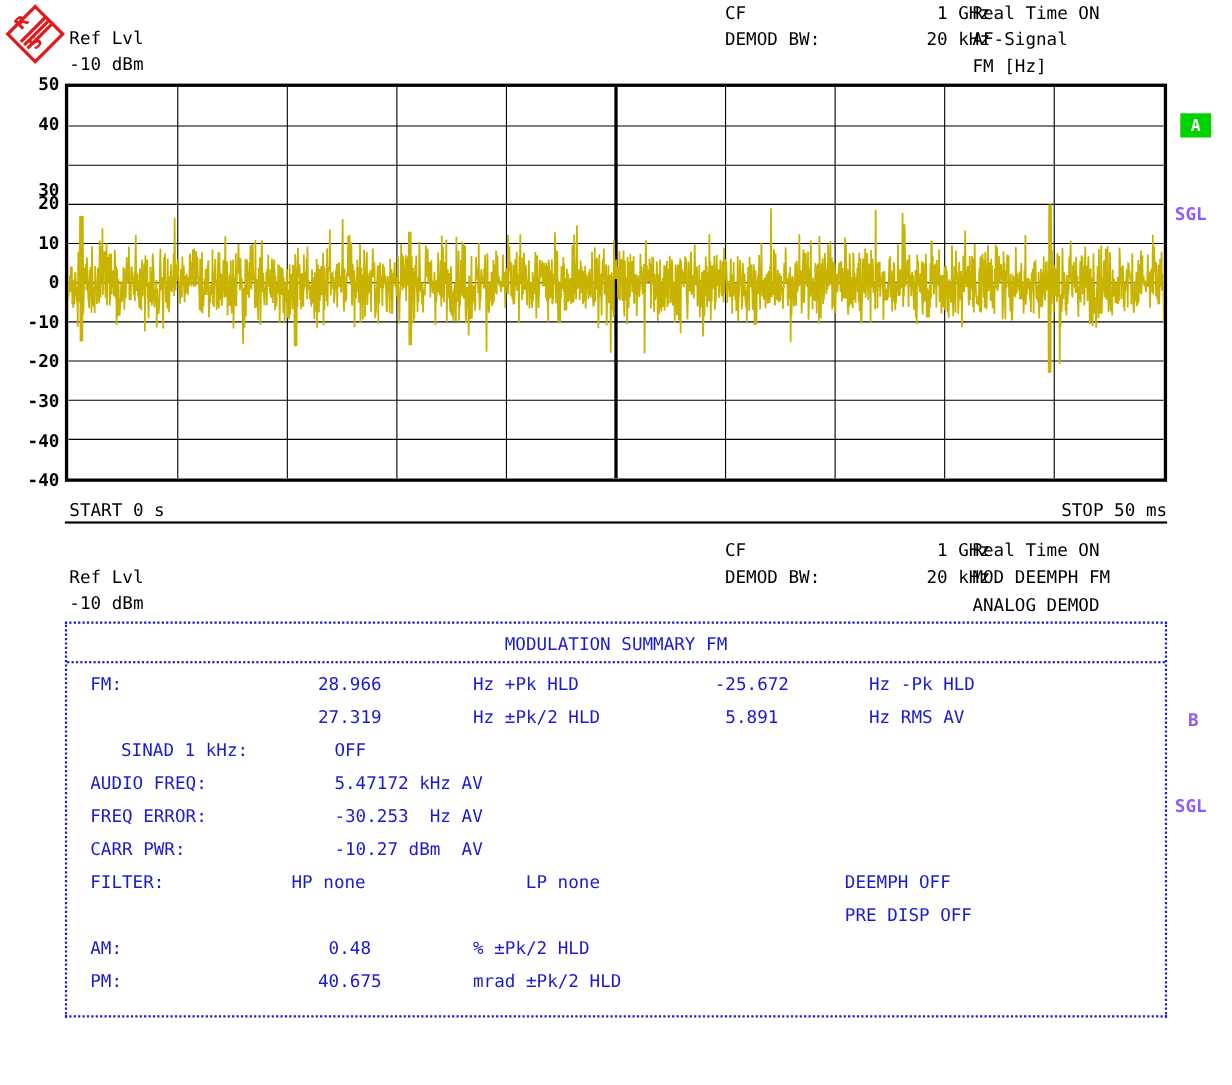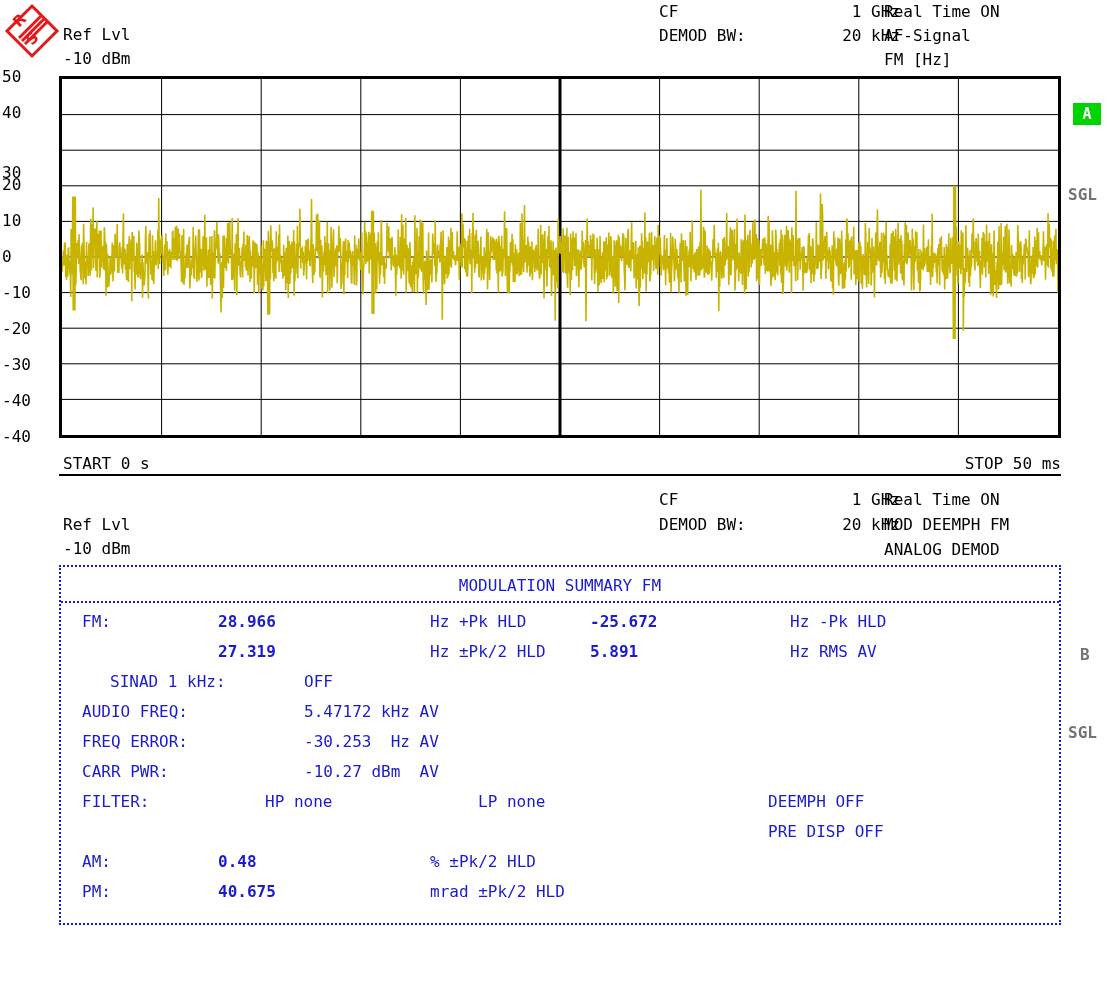--- a/index.html
+++ b/index.html
@@ -31,63 +31,64 @@
     letter-spacing: 0px;
   }
   .mono-blue {
     font-family: "DejaVu Sans Mono", "Liberation Mono", monospace;
     font-size: 16px;
     line-height: 24px;
     white-space: pre;
     color: #1a1ad0;
     letter-spacing: 0px;
   }
-  .green { color: #737373; }
+  .green { color: #8b5cf6; }
   .ral   { text-align: right; }
 
   
   #graph-frame {
     left: 59px; top: 76px; width: 1002px; height: 362px;
     border: 3px solid #000000;
     box-sizing: border-box;
     background: #ffffff;
   }
   #graph-inner {
     position: absolute;
     left: 0; top: 0; right: 0; bottom: 0;
   }
   .yaxis-label {
     font-family: "DejaVu Sans Mono", "Liberation Mono", monospace;
     font-size: 16px;
     white-space: pre;
-    text-align: left;
+    text-align: right;
     width: 52px;
     left: 2px;
     height: 18px;
     line-height: 18px;
+    font-weight: bold;
   }
   #axis-line-bottom {
     left: 59px; top: 474px; width: 1002px; height: 2px; background: #000000;
   }
 
   
   #summary-panel {
     left: 59px; top: 565px; width: 1002px; height: 360px;
     box-sizing: border-box;
     border: 2px dotted #1a1ad0;
     background: #ffffff;
   }
   #summary-divider {
     left: 61px; top: 601px; width: 998px; height: 0px;
     border-top: 2px dotted #1a1ad0;
   }
   #summary-title {
     left: 59px; top: 574px; width: 1002px; text-align: center;
   }
-  .rightnum { text-align: left; font-weight: bold; }
+  .rightnum { text-align: center; }
 
   
   #marker-a {
     left: 1073px; top: 103px; width: 28px; height: 22px;
     background: #00d400;
     color: #ffffff;
     font-family: "DejaVu Sans Mono", "Liberation Mono", monospace;
     font-size: 15px;
     font-weight: bold;
     line-height: 22px;

